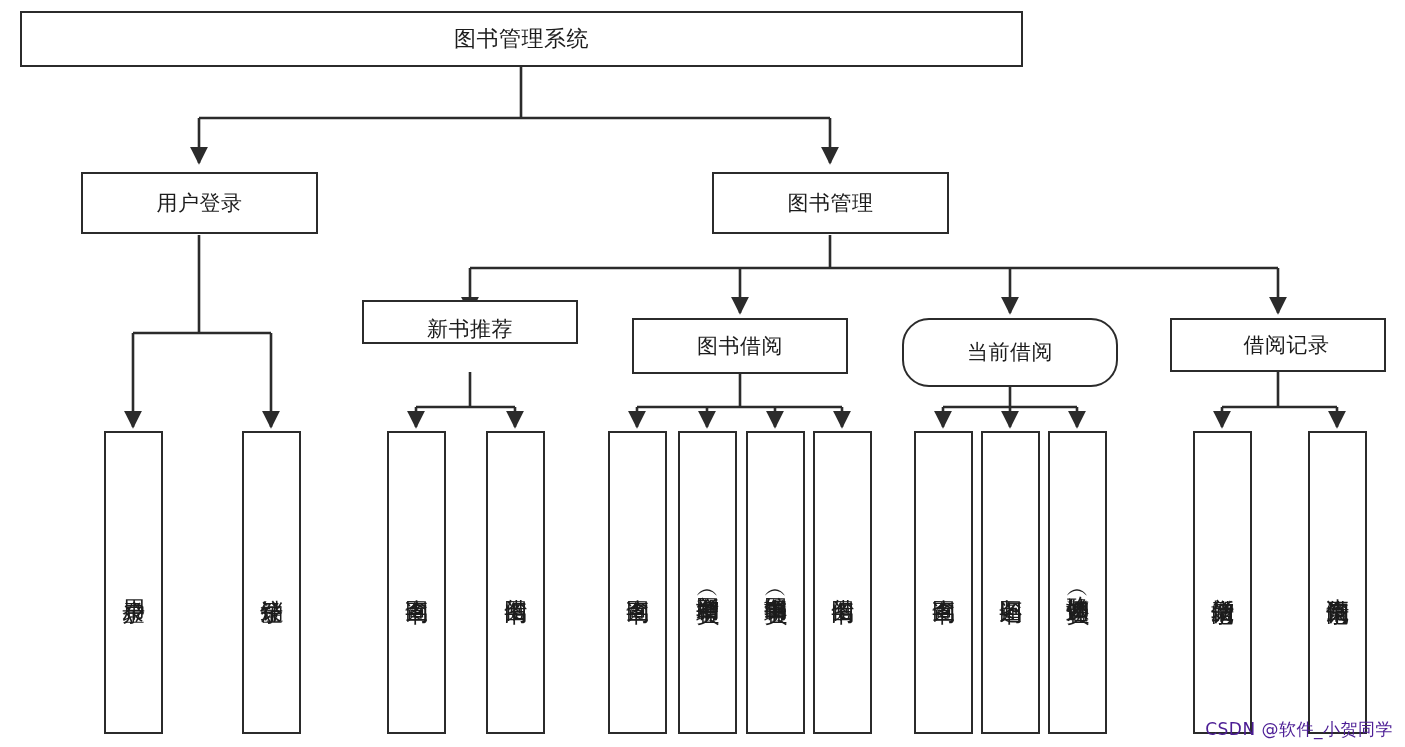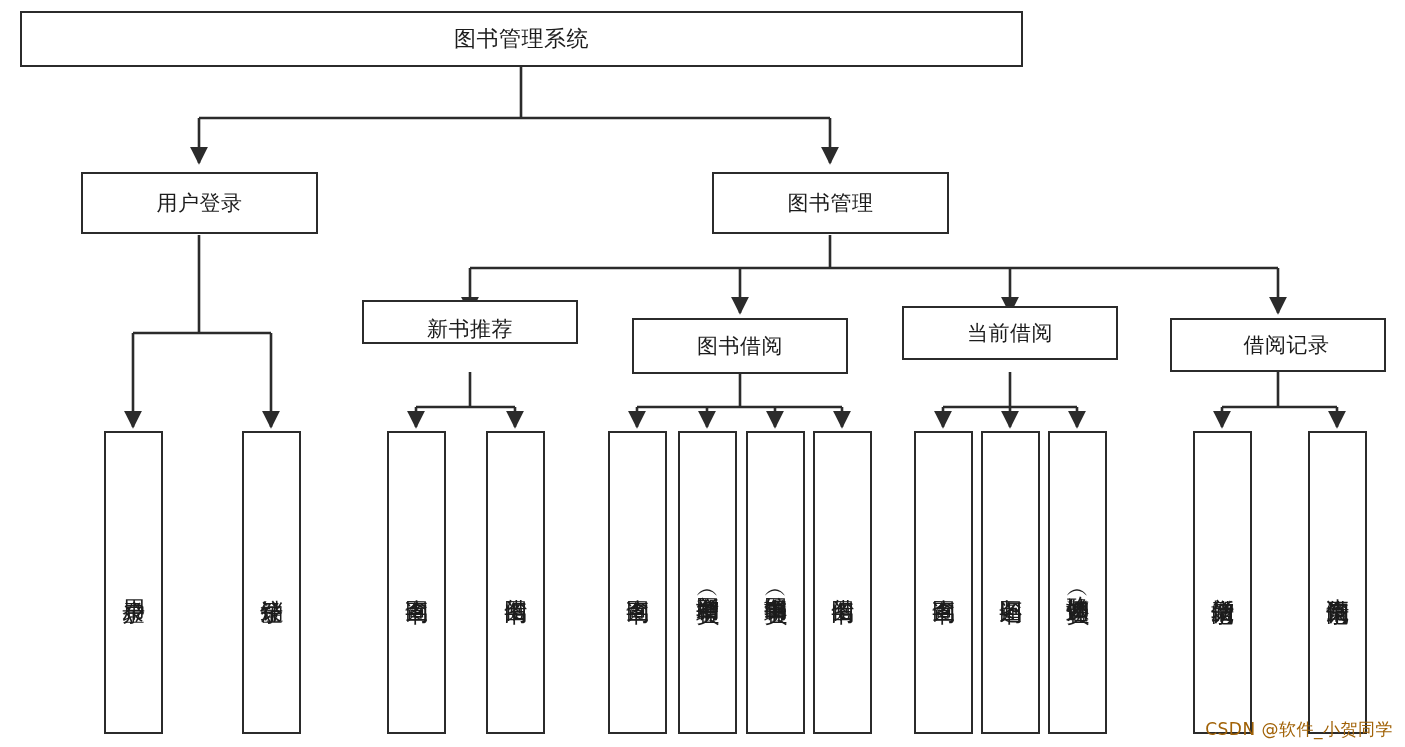--- a/index.html
+++ b/index.html
@@ -63,21 +63,21 @@
     line-height: 1.02;
     letter-spacing: 1px;
     white-space: nowrap;
     max-height: 260px;
   }
   #watermark {
     position: absolute;
     right: 12px;
     bottom: 6px;
     font-size: 17px;
-    color: #a16207;
+    color: #4c1d95;
     letter-spacing: 0.5px;
     z-index: 5;
     white-space: nowrap;
     font-family: "DejaVu Sans", "Liberation Sans", sans-serif;
   }
 </style>
 </head>
 <body>
 
 <div id="diagram-root">
@@ -147,21 +147,21 @@
   </div>
 
   <div class="node horiz" style="left:362px; top:300px; width:216px; height:44px;align-items:flex-end;">
     <span class="label">新书推荐</span>
   </div>
 
   <div class="node horiz" style="left:632px; top:318px; width:216px; height:56px;">
     <span class="label">图书借阅</span>
   </div>
 
-  <div class="node horiz" style="left:902px; top:306px; width:216px; height:54px;">
+  <div class="node horiz" style="left:902px; top:318px; width:216px; height:69px;border-radius:27px;">
     <span class="label">当前借阅</span>
   </div>
 
   <div class="node horiz" style="left:1170px; top:318px; width:216px; height:54px;padding-left:17px;">
     <span class="label">借阅记录</span>
   </div>
 
   <div class="node vert" style="left:104px; top:431px; width:59px; height:303px;">
     <span class="label">用户登录</span>
   </div>

